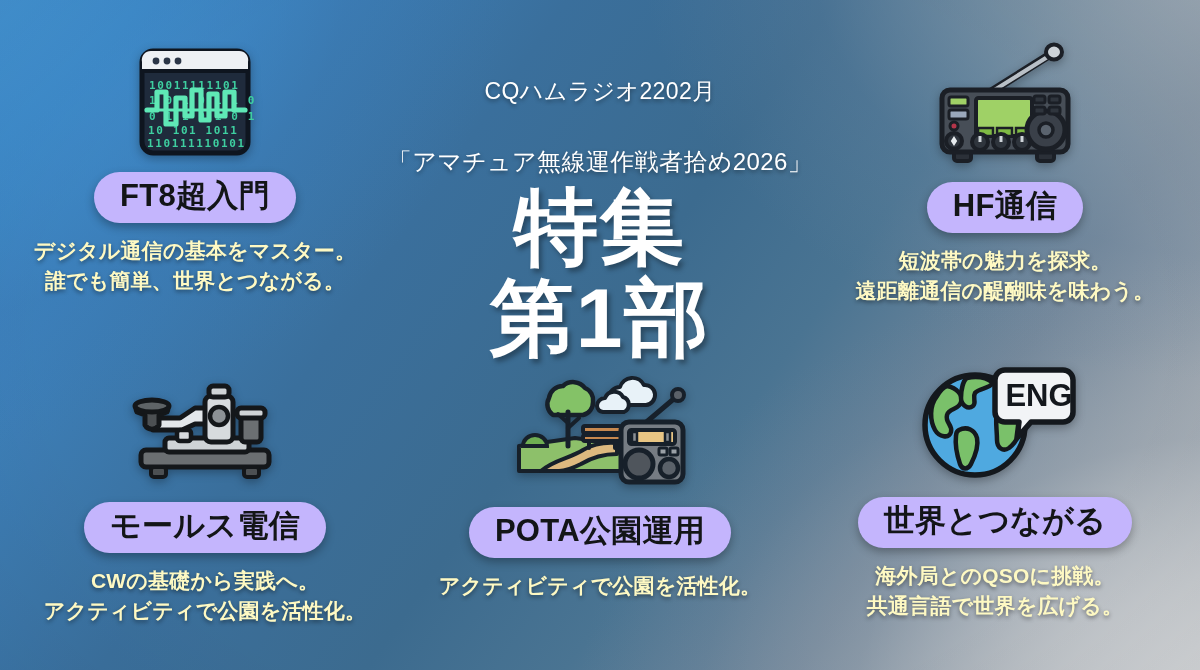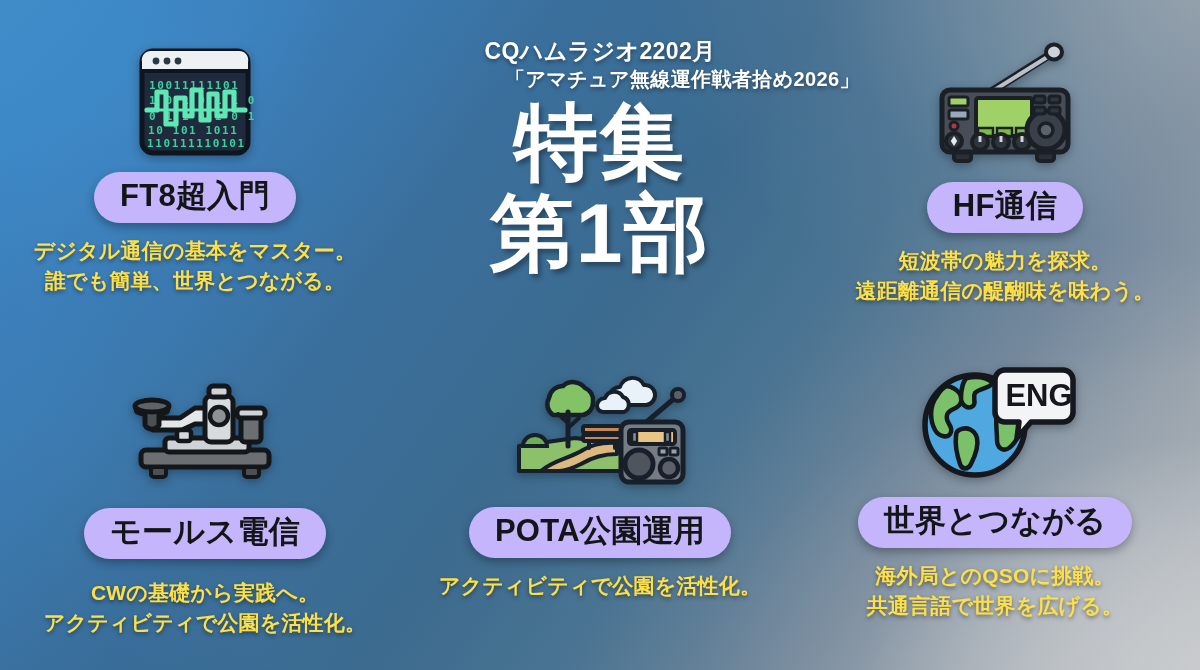--- a/index.html
+++ b/index.html
@@ -81,58 +81,59 @@
     font-size:31px;
     font-weight:700;
     color:#131517;
     letter-spacing:0.3px;
     line-height:1.12;
   }
 
   .desc {
     margin-top:13px;
     text-align:center;
-    color:#fde047;
+    color:#fef9c3;
     font-size:21px;
     font-weight:700;
     line-height:1.42;
     letter-spacing:0.2px;
     text-shadow:0 2px 4px rgba(0,0,0,0.45);
     white-space:nowrap;
   }
 
   
   #center {
     position:absolute;
     left:50%; transform:translateX(-50%);
     top:36px;
     width:520px;
     text-align:center;
     color:#ffffff;
   }
   .kicker {
-    font-size:23px; font-weight:700; line-height:1.32;
+    font-size:23px; font-weight:400; line-height:1.32;
     letter-spacing:0.4px;
     text-shadow:0 2px 4px rgba(0,0,0,0.42);
     white-space:nowrap;
-  }
-  .kicker2 { font-size:20px;text-align:right; }
+    margin-top:40px;
+  }
+  .kicker2 { font-size:24px; }
   .headline {
     font-size:84px;
     font-weight:700;
     line-height:0.99;
     letter-spacing:2px;
     margin-top:8px;
     text-shadow:3px 4px 5px rgba(0,0,0,0.34);
   }
 
   
   #card-ft8    { left:10px;  top:46px;  }
   #card-hf     { left:820px; top:38px;  }
-  #card-morse  { left:20px;  top:378px;gap:6px; }
+  #card-morse  { left:20px;  top:378px; }
   #card-pota   { left:415px; top:368px; }
   #card-eng    { left:810px; top:358px; }
 </style>
 </head>
 <body>
 
 <div id="bg"></div>
 <div id="vignette"></div>
 
 <div id="stage">

